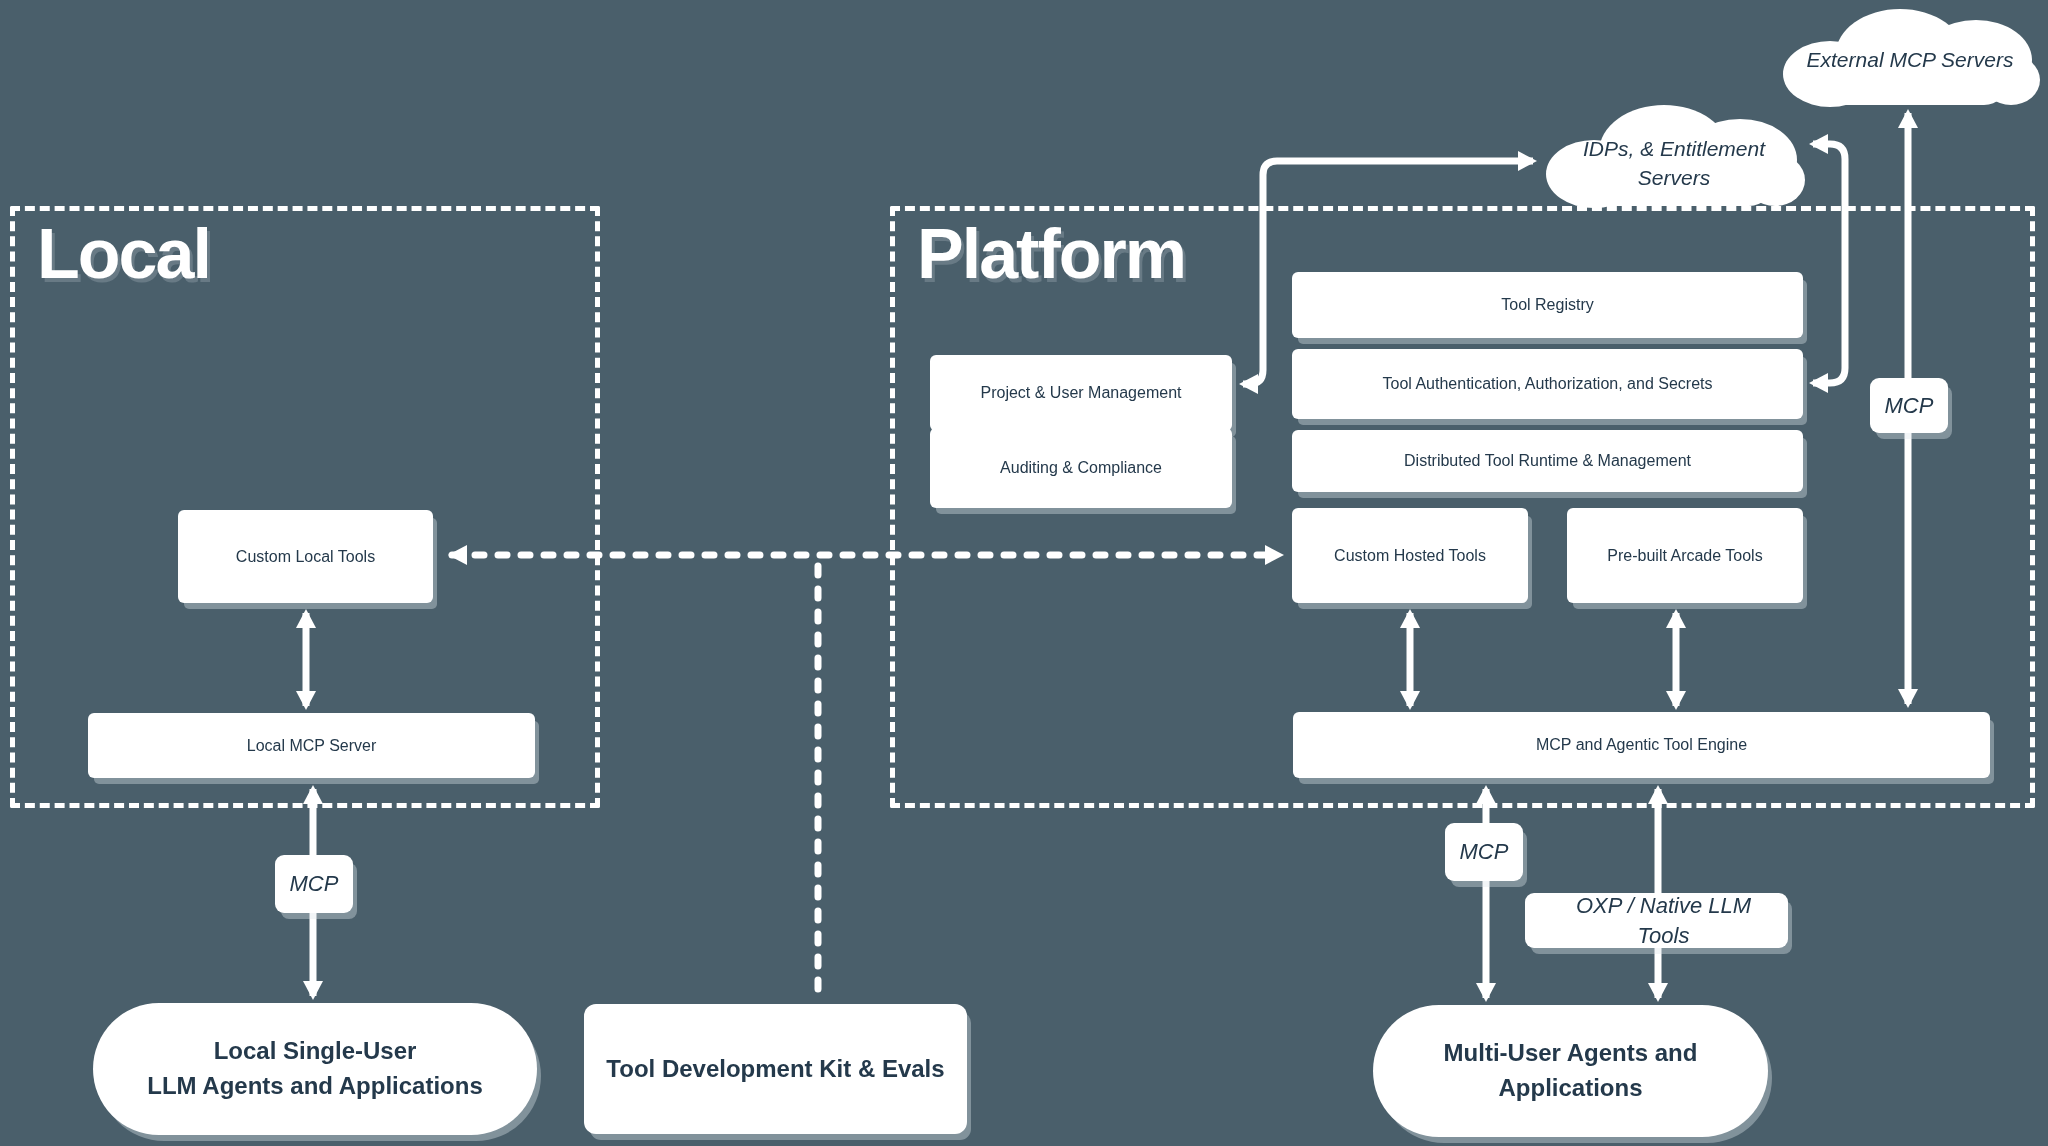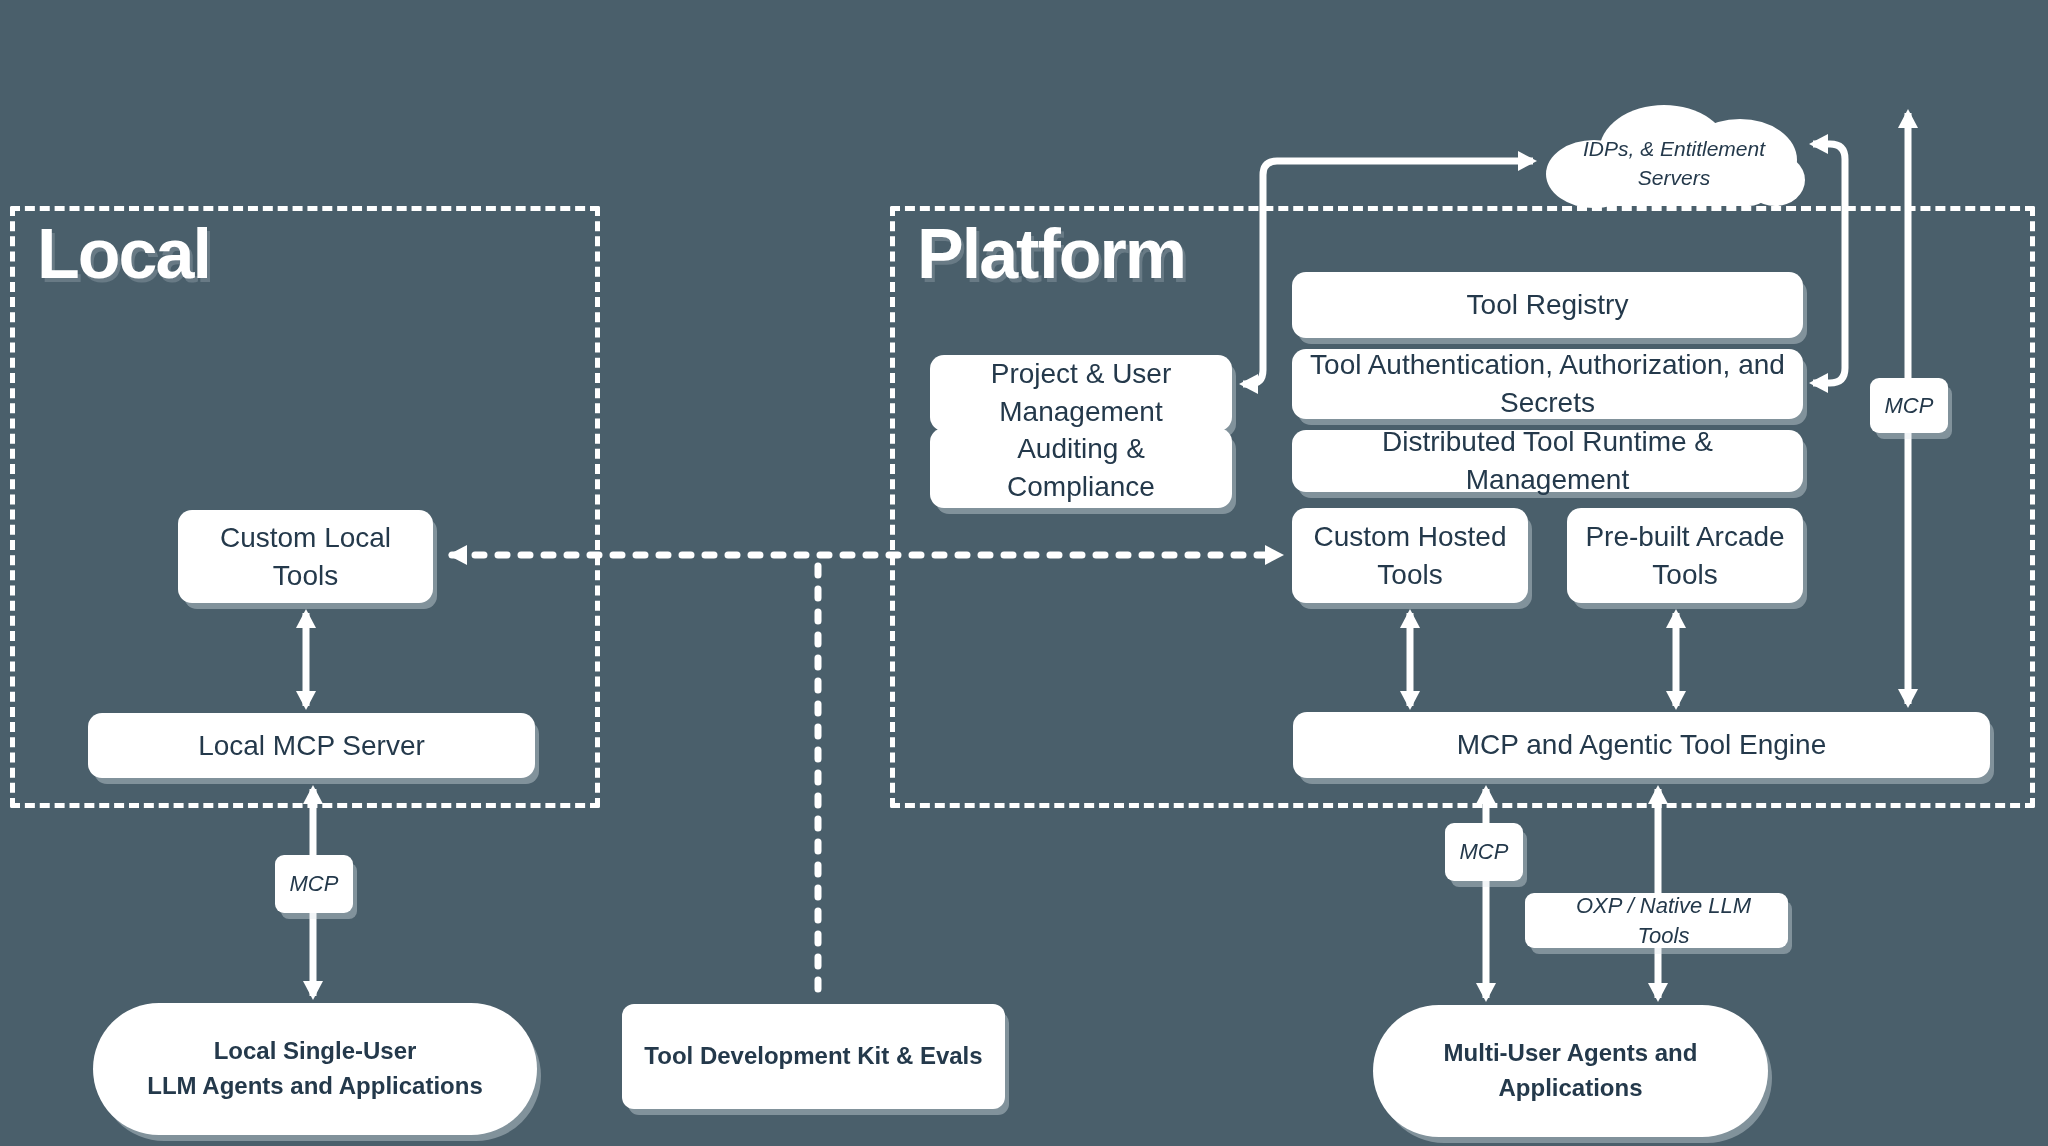--- a/index.html
+++ b/index.html
@@ -14,23 +14,23 @@
     position:absolute;box-sizing:border-box;z-index:0;
     border:5px dashed #ffffff;border-radius:2px;
   }
   .region-title{
     position:absolute;left:22px;top:8px;
     font-size:70px;font-weight:700;letter-spacing:-2px;line-height:1;
     color:#ffffff;text-shadow:3px 4px 0 rgba(160,175,184,0.35);
   }
   .node{
     position:absolute;box-sizing:border-box;z-index:2;
-    background:#ffffff;border-radius:14px;
+    background:#ffffff;border-radius:6px;
     display:flex;align-items:center;justify-content:center;text-align:center;
-    font-size:28px;font-weight:500;color:#24394b;line-height:1.35;
+    font-size:16px;font-weight:500;color:#24394b;line-height:1.35;
     box-shadow:5px 7px 0 -1px rgba(222,230,235,0.38);
     padding:4px 14px;
   }
   .tag{
     border-radius:9px;font-style:italic;font-size:22px;font-weight:500;z-index:3;
   }
   .pill{border-radius:70px;font-weight:700;font-size:24px;line-height:1.45;}
   .big{font-weight:700;font-size:24px;}
   .cloud{position:absolute;z-index:2;}
   .cloud svg{position:absolute;left:0;top:0;}
@@ -73,20 +73,32 @@
     </g>
   </svg>
 
   <div class="region" style="left:10px;top:206px;width:590px;height:602px;">
     <div class="region-title">Local</div>
   </div>
   <div class="region" style="left:890px;top:206px;width:1145px;height:602px;">
     <div class="region-title">Platform</div>
   </div>
 
+  <div class="cloud" style="left:1778px;top:2px;width:264px;height:116px;">
+    <svg width="264" height="116" viewBox="0 0 264 116">
+      <g fill="#ffffff">
+        <ellipse cx="52" cy="72" rx="47" ry="33"></ellipse>
+        <ellipse cx="122" cy="52" rx="64" ry="45"></ellipse>
+        <ellipse cx="198" cy="58" rx="56" ry="40"></ellipse>
+        <ellipse cx="233" cy="78" rx="29" ry="25"></ellipse>
+        <rect x="45" y="55" width="185" height="48" rx="24"></rect>
+      </g>
+    </svg>
+    <div class="cloud-text">External MCP Servers</div>
+  </div>
 
   <div class="cloud idps" style="left:1540px;top:98px;width:268px;height:122px;">
     <svg width="268" height="122" viewBox="0 0 268 122">
       <g fill="#ffffff">
         <ellipse cx="54" cy="76" rx="48" ry="34"></ellipse>
         <ellipse cx="124" cy="54" rx="65" ry="47"></ellipse>
         <ellipse cx="200" cy="62" rx="57" ry="41"></ellipse>
         <ellipse cx="235" cy="82" rx="30" ry="26"></ellipse>
         <rect x="46" y="58" width="188" height="50" rx="25"></rect>
       </g>
@@ -139,21 +151,21 @@
     <span>MCP</span>
   </div>
   <div class="node tag" style="left:1525px;top:893px;width:263px;height:55px;padding-left:28px;">
     <span>OXP / Native LLM Tools</span>
   </div>
 
   <div class="node pill" style="left:93px;top:1003px;width:444px;height:132px;flex-direction:column;">
     <span>Local Single-User</span>
     <span>LLM Agents and Applications</span>
   </div>
-  <div class="node big" style="left:622px;top:1004px;width:383px;height:105px;border-radius:12px;align-items:center;">
+  <div class="node big" style="left:584px;top:1004px;width:383px;height:130px;border-radius:12px;align-items:center;">
     <span>Tool Development Kit &amp; Evals</span>
   </div>
   <div class="node pill" style="left:1373px;top:1005px;width:395px;height:132px;flex-direction:column;">
     <span>Multi-User Agents and</span>
     <span>Applications</span>
   </div>
 
 </div>
 
 </body></html>

